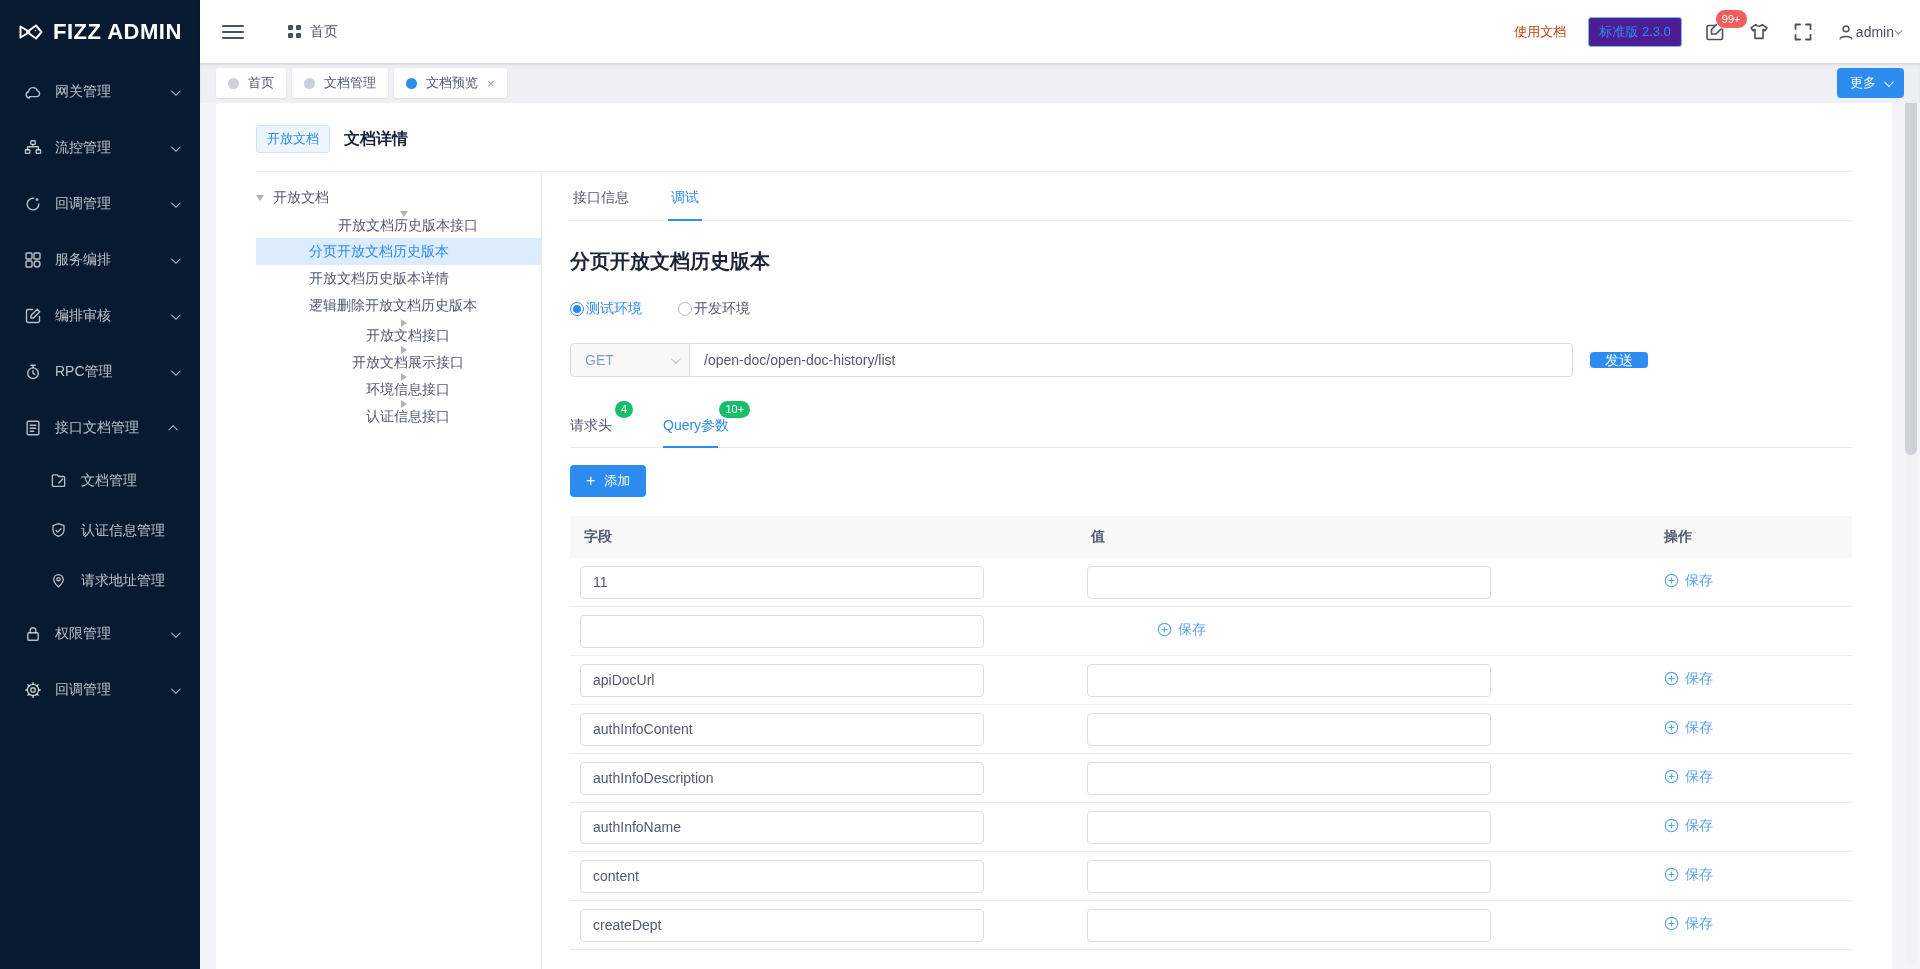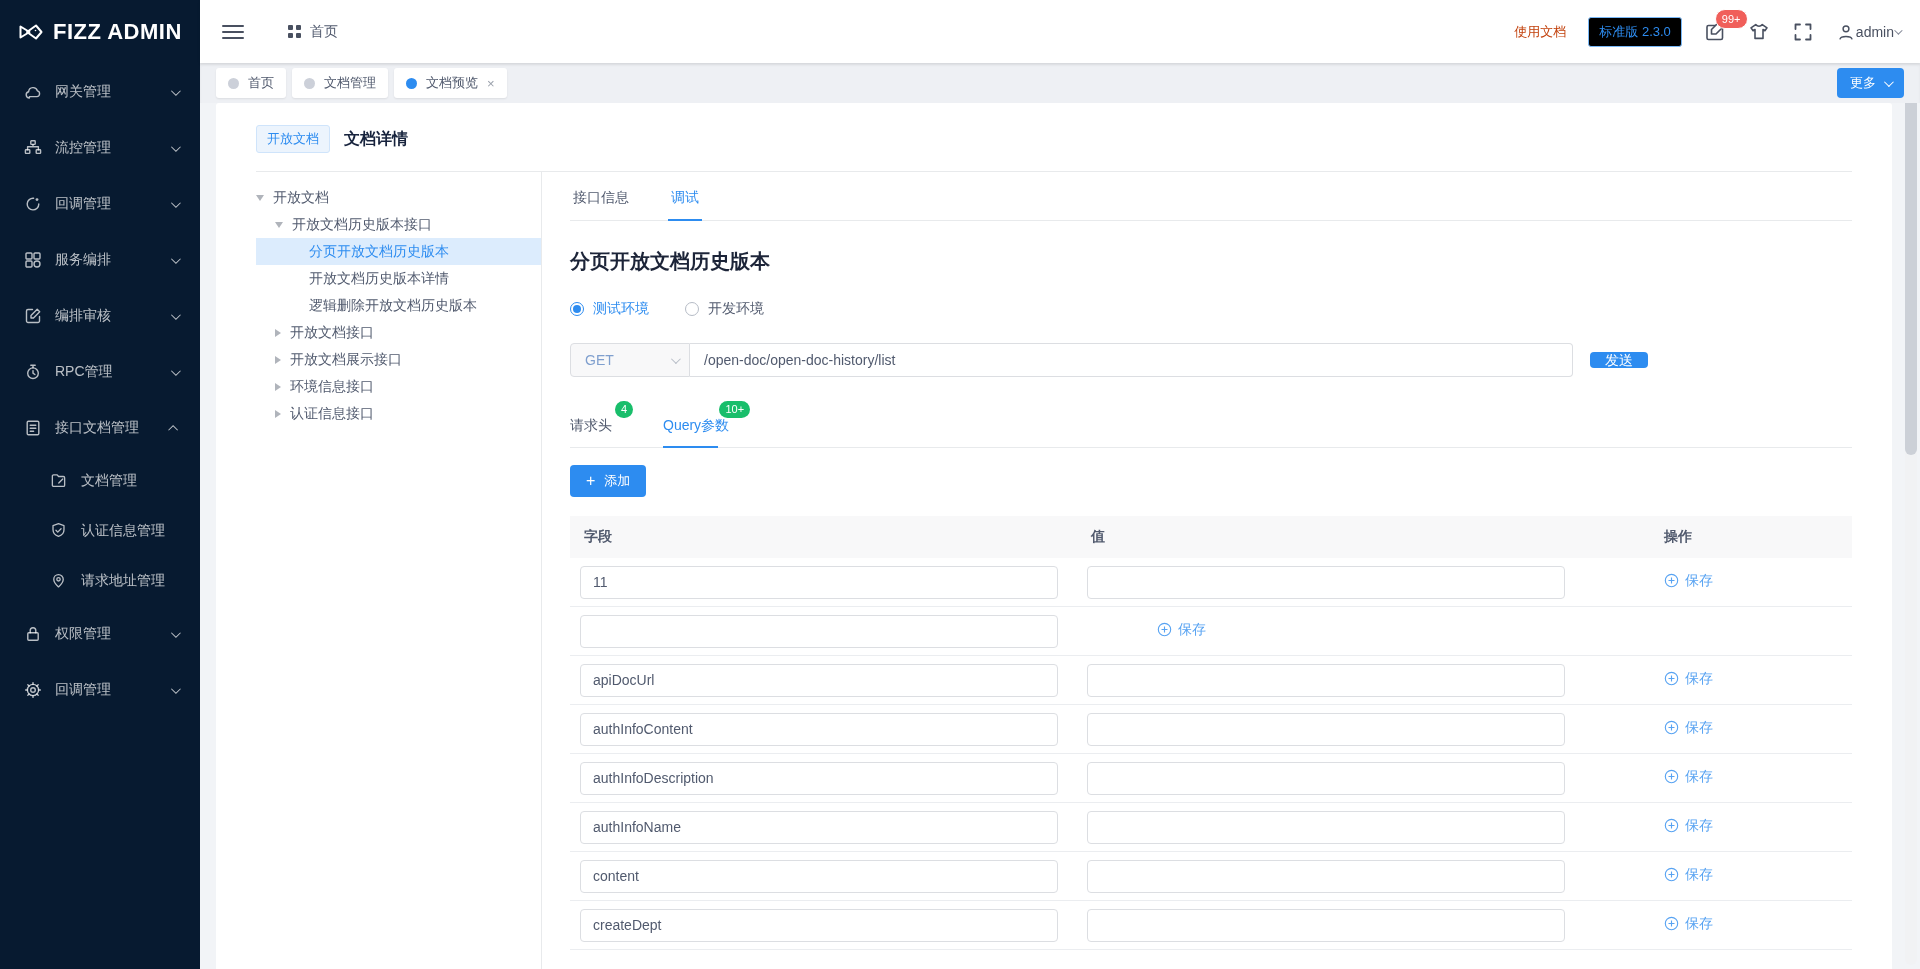--- a/index.html
+++ b/index.html
@@ -24,21 +24,21 @@
   .chev.up{transform:rotate(-135deg) translateY(-2px);}
 
   
   .main{flex:1;display:flex;flex-direction:column;position:relative;}
   .header{height:63px;background:#fff;display:flex;align-items:center;padding:0 20px 0 22px;box-shadow:0 1px 3px rgba(0,0,0,.08);position:relative;z-index:3;}
   .burger{width:22px;cursor:pointer;margin-right:44px;}
   .burger span{display:block;height:2px;background:#495060;margin:4px 0;border-radius:1px;}
   .crumb{display:flex;align-items:center;gap:9px;color:var(--text);font-size:14px;cursor:pointer;}
   .hdr-right{margin-left:auto;display:flex;align-items:center;gap:22px;}
   .docs-link{color:#c2410c;font-size:13px;cursor:pointer;}
-  .ver-btn{border:1px solid #79b8f7;color:var(--accent);background:#000000;border-radius:3px;font-size:13px;padding:5px 10px;cursor:pointer;}
+  .ver-btn{border:1px solid #79b8f7;color:var(--accent);background:#4c1d95;border-radius:3px;font-size:13px;padding:5px 10px;cursor:pointer;}
   .hicon{color:#495060;display:inline-flex;cursor:pointer;position:relative;}
   .badge-red{position:absolute;top:-12px;left:11px;background:var(--danger);color:#fff;font-size:11px;line-height:16px;padding:1px 6px;border-radius:10px;border:1px solid #fff;white-space:nowrap;}
   .user{display:flex;align-items:center;color:#495060;font-size:14px;cursor:pointer;}
   .user .chev{color:#808695;width:6px;height:6px;}
 
   
   .tabbar{height:40px;background:#eef0f4;display:flex;align-items:center;padding:0 16px;box-shadow:inset 0 2px 3px rgba(0,0,0,.05);position:relative;z-index:2;}
   .t-tab{height:30px;background:#fff;border-radius:3px;display:inline-flex;align-items:center;padding:0 12px;margin-right:6px;font-size:13px;color:var(--text);box-shadow:0 1px 2px rgba(0,0,0,.08);cursor:pointer;}
   .t-tab .dot{width:11px;height:11px;border-radius:50%;background:#ccd0d9;margin-right:9px;}
   .t-tab.active .dot{background:var(--accent);}
@@ -50,36 +50,36 @@
   .content{position:absolute;top:103px;left:16px;right:28px;bottom:0;overflow:hidden;}
   .card{background:#fff;border-radius:3px;height:969px;padding:22px 40px 0;}
   .card-head{display:flex;align-items:center;gap:14px;padding-bottom:18px;border-bottom:1px solid var(--line);}
   .tag{background:#ecf4fd;border:1px solid #cfe4fb;color:var(--accent);font-size:13px;padding:4px 10px;border-radius:3px;cursor:pointer;}
   .page-title{font-size:16px;font-weight:bold;color:var(--title);}
   .card-body{display:flex;height:calc(100% - 62px);}
 
   
   .tree-col{width:286px;flex:none;border-right:1px solid var(--line);padding-top:12px;}
   .tree-node{height:27px;display:flex;align-items:center;font-size:14px;color:var(--text);cursor:pointer;}
-  .tree-node.d0{padding-left:0;} .tree-node.d1{padding-left:19px;} .tree-node.d2{padding-left:37px;}
+  .tree-node.d0{padding-left:0;} .tree-node.d1{padding-left:19px;flex-direction:column;} .tree-node.d2{padding-left:37px;}
   .tree-node.sel{background:#dcecfd;color:var(--accent);}
   .caret{width:0;height:0;margin-right:9px;flex:none;}
   .caret.expanded{border-top:6px solid #b0b4bb;border-left:4.5px solid transparent;border-right:4.5px solid transparent;}
   .caret.collapsed{border-left:6px solid #b0b4bb;border-top:4.5px solid transparent;border-bottom:4.5px solid transparent;}
   .caret.none{width:16px;margin-right:0;}
 
   
   .main-col{flex:1;padding-left:28px;padding-top:6px;}
   .detail-tabs{display:flex;gap:36px;border-bottom:1px solid var(--line);}
   .d-tab{font-size:14px;color:var(--text);padding:11px 3px 13px;position:relative;cursor:pointer;}
   .d-tab.active{color:var(--accent);}
   .d-tab.active::after{content:"";position:absolute;left:0;right:0;bottom:-1px;height:2px;background:var(--accent);}
   .api-heading{font-size:20px;font-weight:700;color:#1c2438;margin:27px 0 25px;}
   .env-row{display:flex;gap:36px;margin-bottom:25px;}
-  .radio{display:flex;align-items:center;gap:9px;font-size:14px;color:var(--text);cursor:pointer;}
+  .radio{display:flex;align-items:center;gap:2px;font-size:14px;color:var(--text);cursor:pointer;}
   .radio .rb{width:14px;height:14px;border-radius:50%;border:1px solid #b6bcc6;background:#fff;position:relative;flex:none;}
   .radio.sel{color:var(--accent);}
   .radio.sel .rb{border-color:var(--accent);}
   .radio.sel .rb::after{content:"";position:absolute;left:2px;top:2px;width:8px;height:8px;border-radius:50%;background:var(--accent);}
   .req-row{display:flex;align-items:center;margin-bottom:25px;}
   .method{width:120px;height:34px;background:#f8f8f9;border:1px solid var(--input-bd);border-radius:4px 0 0 4px;display:flex;align-items:center;justify-content:space-between;padding:0 11px 0 14px;color:#7f9fce;font-size:14px;cursor:pointer;}
   .method .chev{color:#b8bec8;}
   .url{width:883px;height:34px;border:1px solid var(--input-bd);border-left:none;border-radius:0 4px 4px 0;padding:0 14px;font-size:14px;color:var(--text);background:#fff;outline:none;}
   .send{margin-left:17px;width:58px;height:16px;background:var(--accent);border:none;border-radius:4px;color:#fff;font-size:14px;cursor:pointer;}
   .param-tabs{display:flex;gap:48px;border-bottom:1px solid var(--line);}
@@ -90,21 +90,21 @@
   .add-btn{margin:17px 0 19px;background:var(--accent);color:#fff;border:none;border-radius:4px;height:32px;padding:0 16px;font-size:13px;display:inline-flex;align-items:center;gap:9px;cursor:pointer;}
   .add-btn .plus{font-size:16px;line-height:1;font-weight:400;}
 
   
   .tbl-head,.tbl-row{display:grid;grid-template-columns:507px 507px 1fr;align-items:center;}
   .tbl-head{background:#f8f8f9;height:42px;font-size:14px;color:var(--text);font-weight:700;}
   .tbl-head>div{padding-left:14px;}
   .tbl-head>div.op{padding-left:80px;}
   .tbl-row{height:49px;border-bottom:1px solid #ebedf0;}
   .cell{padding-left:10px;}
-  .cell input{width:478px;height:33px;border:1px solid var(--input-bd);border-radius:4px;padding:0 12px;font-size:14px;color:var(--text);outline:none;background:#fff;}
+  .cell input{width:404px;height:33px;border:1px solid var(--input-bd);border-radius:4px;padding:0 12px;font-size:14px;color:var(--text);outline:none;background:#fff;}
   .action{padding-left:80px;}
   .save-link{color:#58a3f2;font-size:14px;display:inline-flex;align-items:center;gap:6px;cursor:pointer;}
 
   
   .v-track{position:absolute;top:90px;right:3px;bottom:4px;width:12px;background:#f1f2f4;border-radius:6px;}
   .v-thumb{position:absolute;top:2px;left:0;width:12px;height:363px;background:#ccd0d7;border-radius:6px;cursor:pointer;}
 
   svg{display:block;}
 </style>
 </head>

